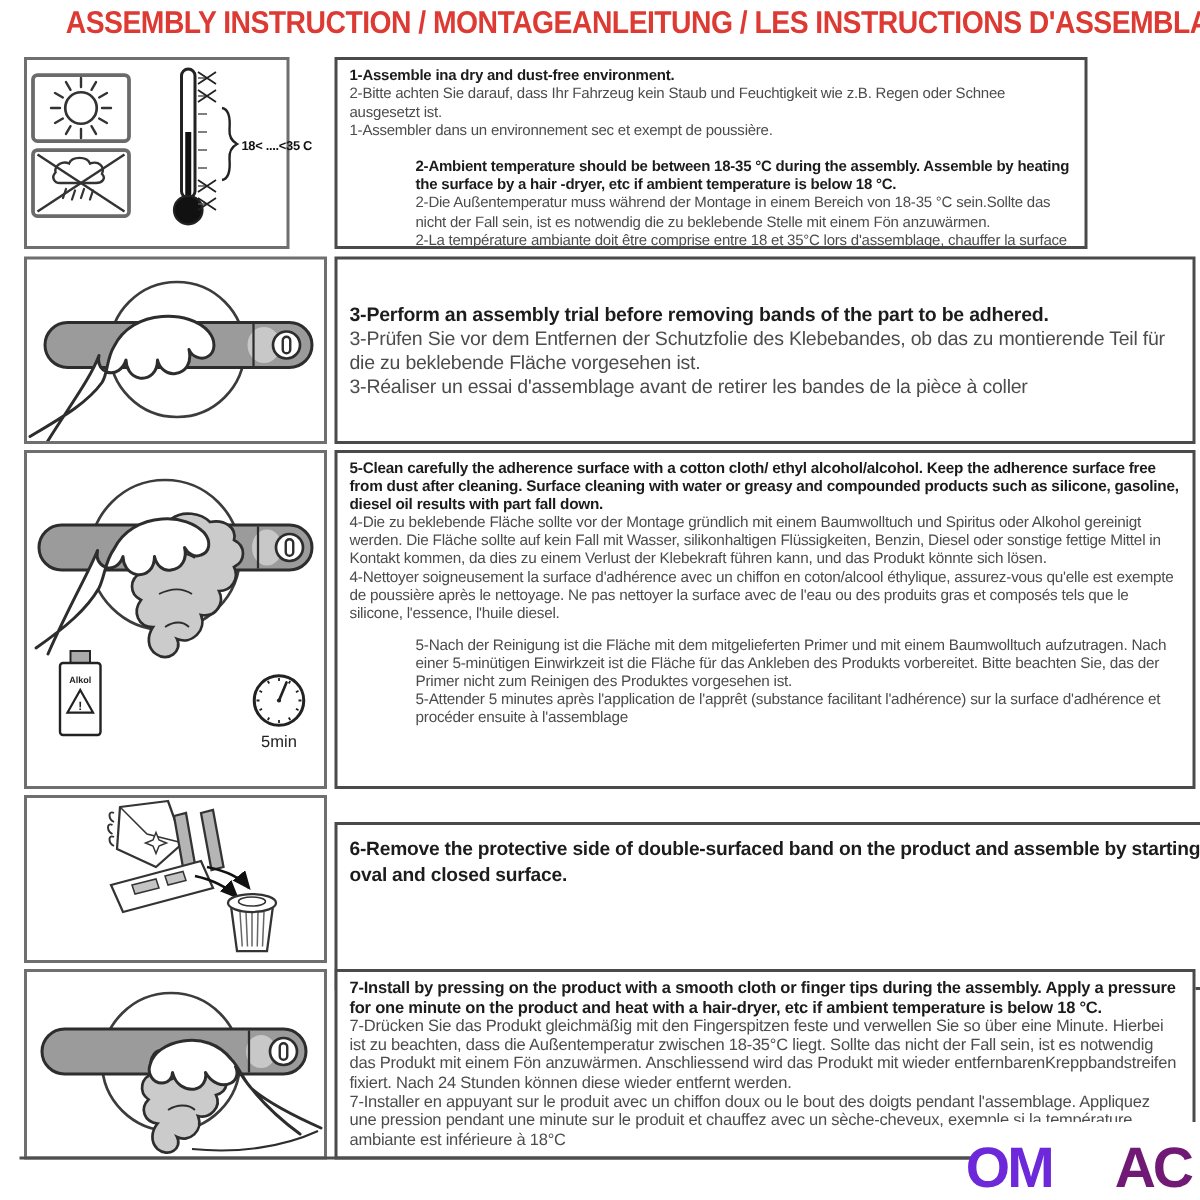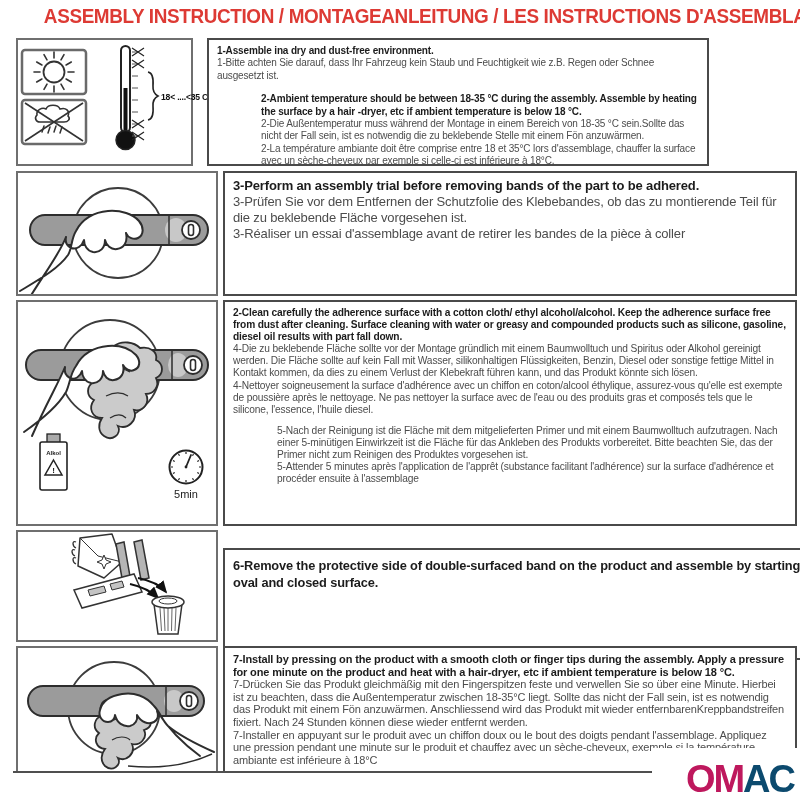--- a/index.html
+++ b/index.html
@@ -18,31 +18,31 @@
   .txt{padding:5px 8px;overflow:hidden;}
   .txt p{margin:0;color:#4c4c4c;letter-spacing:-0.15px;}
   .txt p.b{font-weight:bold;color:#1c1c1c;}
   .step + .step{margin-top:11px;margin-left:44px;}
   .r1 p{font-size:10px;line-height:12.4px;}
   .r2 p{font-size:13px;line-height:16px;}
   .r3 p{font-size:10.2px;line-height:12.1px;}
   .r3 .step + .step{margin-top:9px;}
   .r4 p{font-size:12.8px;line-height:16.5px;}
   .r5 p{font-size:11px;line-height:12.6px;}
-  .center-v{display:flex;flex-direction:column;justify-content:flex-start;}
+  .center-v{display:flex;flex-direction:column;justify-content:center;}
   .r4pad{padding-top:8px;}
   svg{display:block;}
   .footer-line{position:absolute;left:13px;top:771px;width:638px;height:2px;background:#4f4f4f;}
   .logo{
     position:absolute;left:652px;top:748px;width:146px;height:52px;background:#fff;
     display:flex;align-items:flex-end;justify-content:flex-end;padding:0 4px 2px 0;box-sizing:border-box;
   }
   .logo span{font-weight:bold;font-size:38px;letter-spacing:-2px;line-height:1;}
-  .logo .lg-black{color:#be185d;}
-  .logo .lg-red{color:#0c4a6e;}
+  .logo .lg-black{color:#6d28d9;}
+  .logo .lg-red{color:#701a75;margin-left:42px;}
 </style>
 </head>
 <body>
 
 <div class="title-wrap">
   <span class="title">ASSEMBLY INSTRUCTION / MONTAGEANLEITUNG / LES INSTRUCTIONS D'ASSEMBLAGE</span>
 </div>
 
 <div class="box illus" style="left:16px;top:38px;width:177px;height:128px">
   <svg width="198" height="124" viewBox="0 0 198 124">
@@ -94,24 +94,25 @@
         <path d="M114,8 L126,16 M126,8 L114,16"></path>
         <path d="M114,20 L126,28 M126,20 L114,28"></path>
         <path d="M114,80 L126,88 M126,80 L114,88"></path>
         <path d="M114,92 L126,100 M126,92 L114,100"></path>
       </g>
       <path d="M130,32 Q136,33 135,46 Q134.5,53 140,56 Q134.5,59 135,66 Q136,79 130,80" fill="none" stroke="#222" stroke-width="1.6"></path>
       <text x="143" y="60" font-size="8.6" font-weight="bold" fill="#111" letter-spacing="-0.2">18&lt; ....&lt;35 C</text>
     </g>
   </svg>
 </div>
-<div class="box txtbox txt r1" style="left:207px;top:38px;width:502px;height:128px">
+<div class="box txtbox txt r1" style="left:223px;top:38px;width:502px;height:128px">
   <div class="step">
     <p class="b">1-Assemble ina dry and dust-free environment.</p>
-    <p>1-Bitte achten Sie darauf, dass Ihr Fahrzeug kein Staub und Feuchtigkeit wie z.B. Regen oder Schnee ausgesetzt ist.</p>
+    <p>2-Bitte achten Sie darauf, dass Ihr Fahrzeug kein Staub und Feuchtigkeit wie z.B. Regen oder Schnee ausgesetzt ist.</p>
+    <p>1-Assembler dans un environnement sec et exempt de poussière.</p>
   </div>
   <div class="step">
     <p class="b">2-Ambient temperature should be between 18-35 °C during the assembly. Assemble by heating the surface by a hair -dryer, etc if ambient temperature is below 18 °C.</p>
     <p>2-Die Außentemperatur muss während der Montage in einem Bereich von 18-35 °C sein.Sollte das nicht der Fall sein, ist es notwendig die zu beklebende Stelle mit einem Fön anzuwärmen.</p>
     <p>2-La température ambiante doit être comprise entre 18 et 35°C lors d'assemblage, chauffer la surface avec un sèche-cheveux par exemple si celle-ci est inférieure à 18°C.</p>
   </div>
 </div>
 
 <div class="box illus" style="left:16px;top:171px;width:202px;height:125px">
   <svg width="198" height="121" viewBox="0 0 198 121">
@@ -164,21 +165,21 @@
       <circle cx="168" cy="165" r="16.5" fill="#fff" stroke="#222" stroke-width="2"></circle>
       <path stroke="#222" stroke-width="1.2" fill="none" d="M168,150 L168,152 M175.5,152 L174.5,153.7 M181,158.5 L179.3,159.5 M183,165 L181,165 M181,171.5 L179.3,170.5 M175.5,178 L174.5,176.3 M168,180 L168,178 M160.5,178 L161.5,176.3 M155,171.5 L156.7,170.5 M153,165 L155,165 M155,158.5 L156.7,159.5 M160.5,152 L161.5,153.7"></path>
       <line x1="168" y1="165" x2="173" y2="153" stroke="#222" stroke-width="1.8" stroke-linecap="round"></line>
       <circle cx="168" cy="165" r="1.4" fill="#222"></circle>
       <text x="168" y="196" font-size="11" fill="#222" text-anchor="middle">5min</text>
     </g>
   </svg>
 </div>
 <div class="box txtbox txt r3" style="left:223px;top:300px;width:574px;height:226px">
   <div class="step">
-    <p class="b">2-Clean carefully the adherence surface with a cotton cloth/ ethyl alcohol/alcohol. Keep the adherence surface free from dust after cleaning. Surface cleaning with water or greasy and compounded products such as silicone, gasoline, diesel oil results with part fall down.</p>
+    <p class="b">5-Clean carefully the adherence surface with a cotton cloth/ ethyl alcohol/alcohol. Keep the adherence surface free from dust after cleaning. Surface cleaning with water or greasy and compounded products such as silicone, gasoline, diesel oil results with part fall down.</p>
     <p>4-Die zu beklebende Fläche sollte vor der Montage gründlich mit einem Baumwolltuch und Spiritus oder Alkohol gereinigt werden. Die Fläche sollte auf kein Fall mit Wasser, silikonhaltigen Flüssigkeiten, Benzin, Diesel oder sonstige fettige Mittel in Kontakt kommen, da dies zu einem Verlust der Klebekraft führen kann, und das Produkt könnte sich lösen.</p>
     <p>4-Nettoyer soigneusement la surface d'adhérence avec un chiffon en coton/alcool éthylique, assurez-vous qu'elle est exempte de poussière après le nettoyage. Ne pas nettoyer la surface avec de l'eau ou des produits gras et composés tels que le silicone, l'essence, l'huile diesel.</p>
   </div>
   <div class="step">
     <p>5-Nach der Reinigung ist die Fläche mit dem mitgelieferten Primer und mit einem Baumwolltuch aufzutragen. Nach einer 5-minütigen Einwirkzeit ist die Fläche für das Ankleben des Produkts vorbereitet. Bitte beachten Sie, das der Primer nicht zum Reinigen des Produktes vorgesehen ist.</p>
     <p>5-Attender 5 minutes après l'application de l'apprêt (substance facilitant l'adhérence) sur la surface d'adhérence et procéder ensuite à l'assemblage</p>
   </div>
 </div>
 
 <div class="box illus" style="left:16px;top:530px;width:202px;height:112px">

